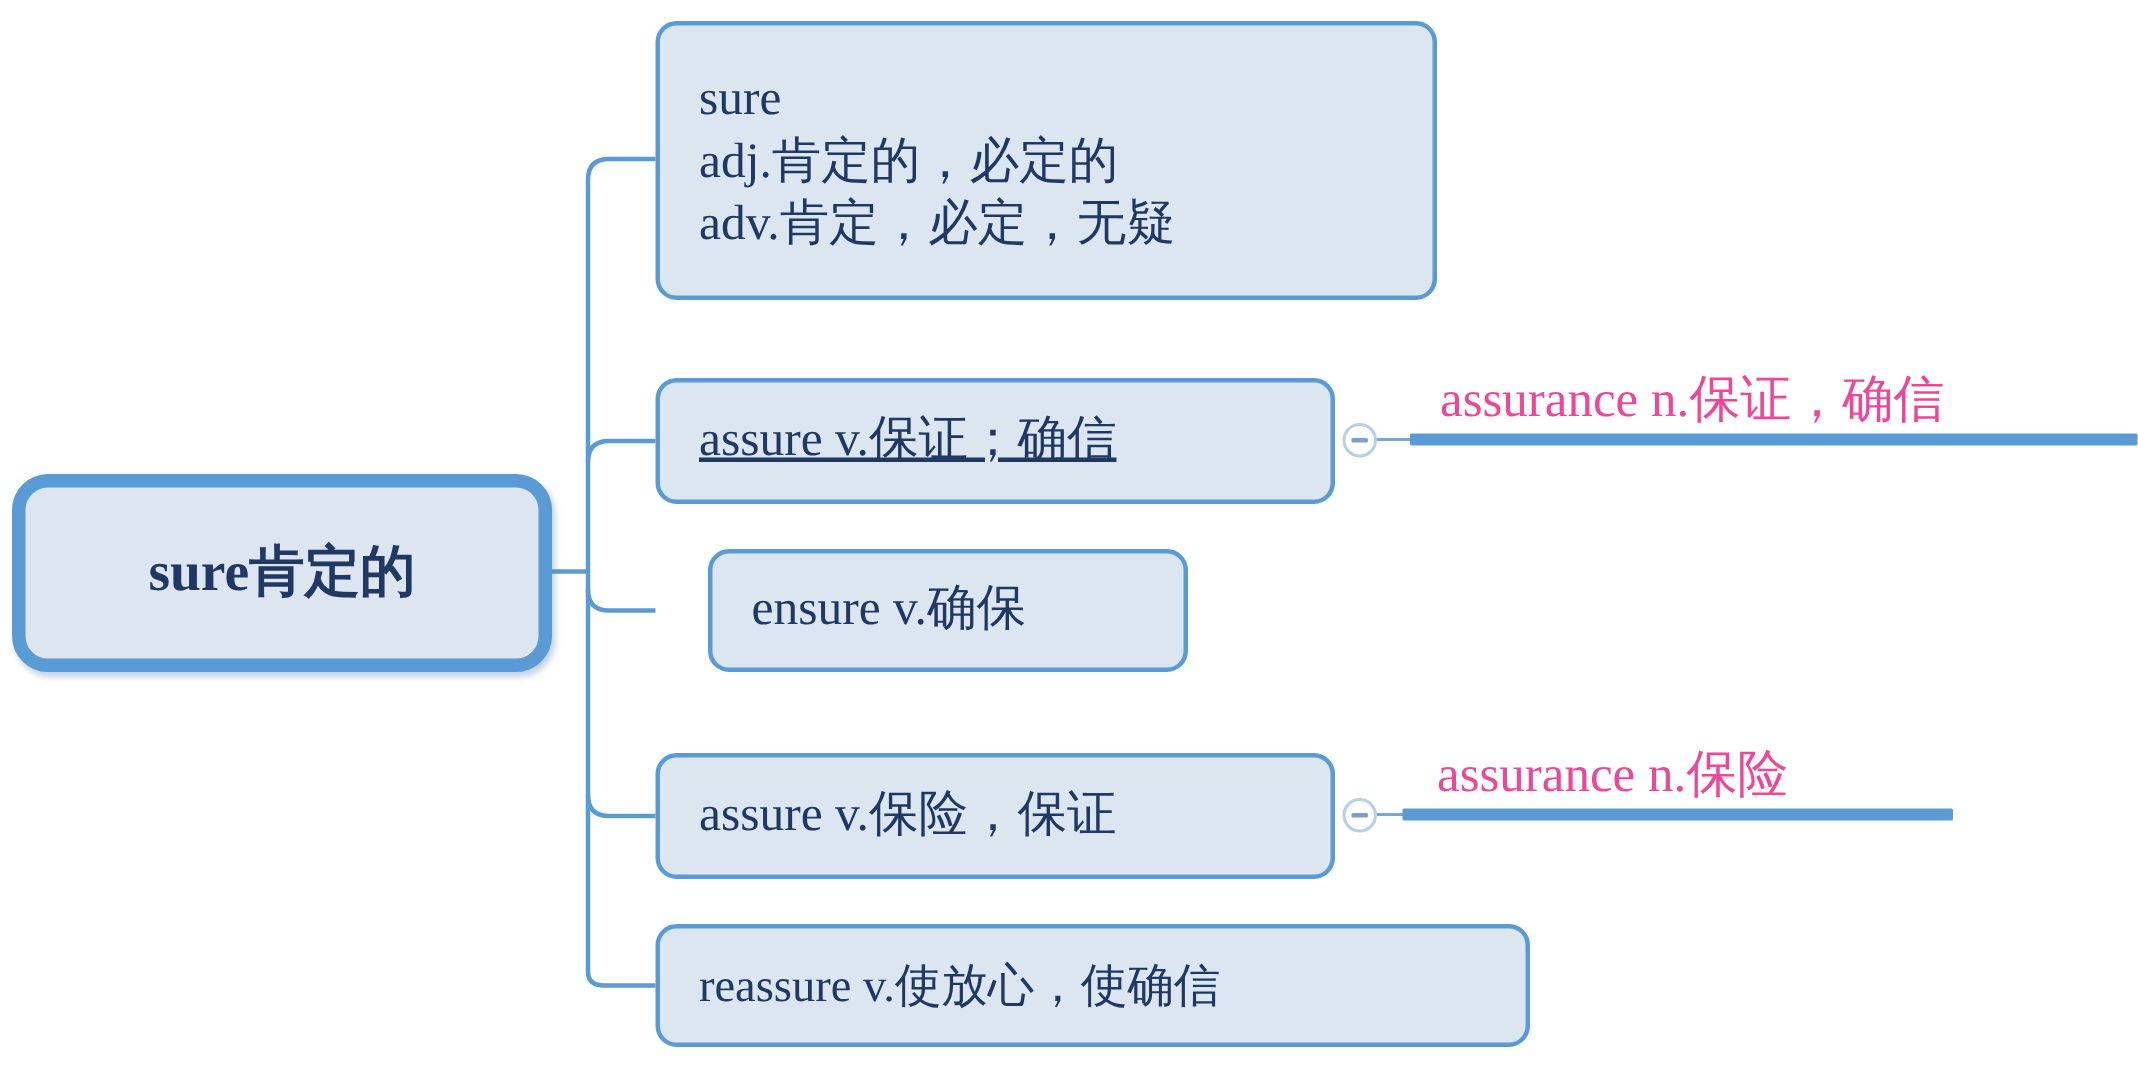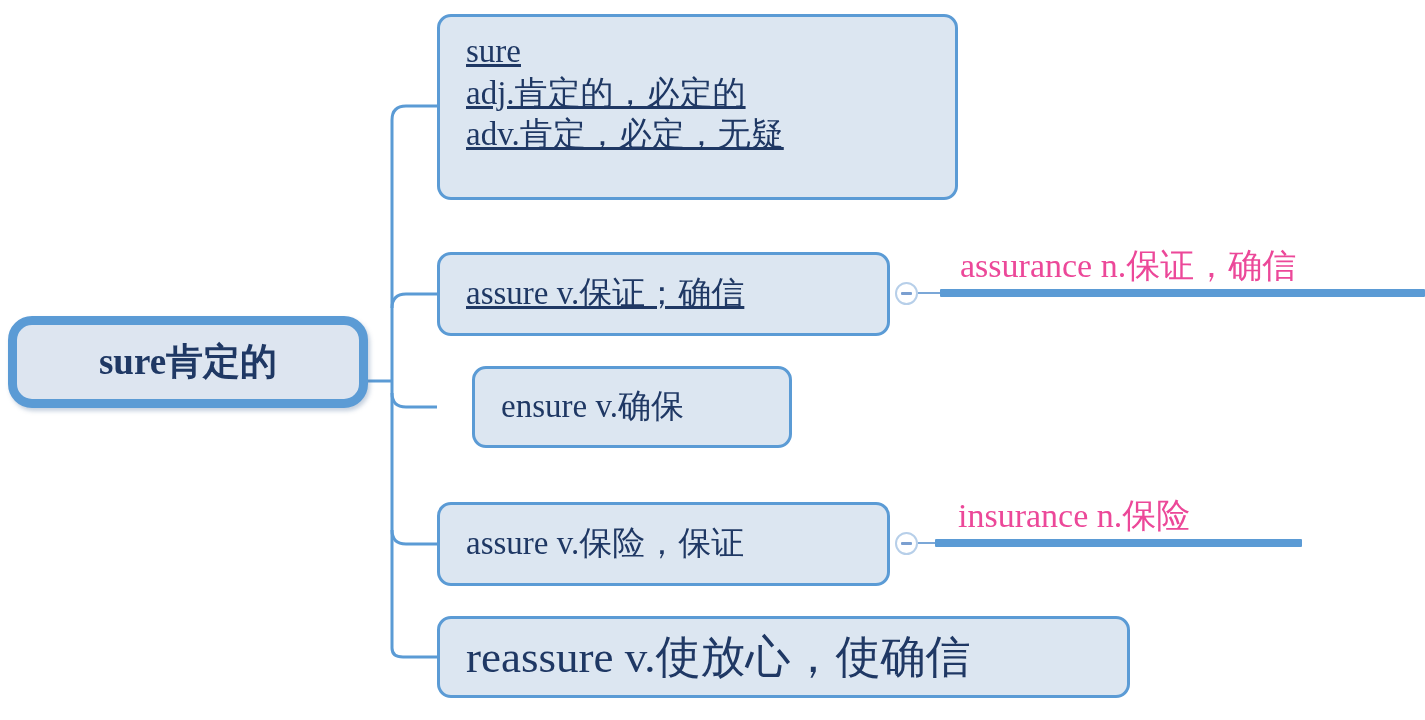--- a/index.html
+++ b/index.html
@@ -29,28 +29,28 @@
   .node.root{
     border-width:9px;
     border-radius:24px;
     border-color:#5b9bd5;
     background:#dde5f0;
     justify-content:center;
     padding:0;
     font-weight:bold;
     box-shadow:2px 3px 4px rgba(90,120,160,.35);
   }
-  .node.multiline{align-items:flex-start;padding-top:14px;text-decoration:underline;}
+  .node.multiline{align-items:flex-start;padding-top:29px;}
 
-  #node-root{left:8px;top:316px;width:360px;height:92px;font-size:37px;}
+  #node-root{left:8px;top:316px;width:360px;height:132px;font-size:37px;}
   #node-sure{left:437px;top:14px;width:521px;height:186px;font-size:33px;}
   #node-assure{left:437px;top:252px;width:453px;height:84px;font-size:33px;text-decoration:underline;}
   #node-ensure{left:437px;top:366px;width:320px;height:82px;font-size:33px;margin-left:35px;}
   #node-insure{left:437px;top:502px;width:453px;height:84px;font-size:33px;}
-  #node-reassure{left:437px;top:616px;width:693px;height:82px;font-size:45px;}
+  #node-reassure{left:437px;top:616px;width:583px;height:82px;font-size:31px;}
 
   
   .toggle{
     position:absolute;
     width:23px;height:23px;
     border-radius:50%;
     background:#ffffff;
     border:2px solid #b7cfe9;
     box-sizing:border-box;
     display:flex;align-items:center;justify-content:center;
@@ -125,17 +125,17 @@
 
   <div class="node" id="node-ensure">ensure v.确保</div>
 
   <div class="node" id="node-insure">assure v.保险，保证</div>
 
   <div class="toggle" id="toggle-insure">
     <span class="bar"></span>
   </div>
   <div class="lead" id="lead-insure"></div>
   <div class="bar-line" id="bar-insurance"></div>
-  <div class="ext-label" id="label-insurance">insurance n.保险</div>
+  <div class="ext-label" id="label-insurance">assurance n.保险</div>
 
   <div class="node" id="node-reassure">reassure v.使放心，使确信</div>
 
 </div>
 
 </body></html>

